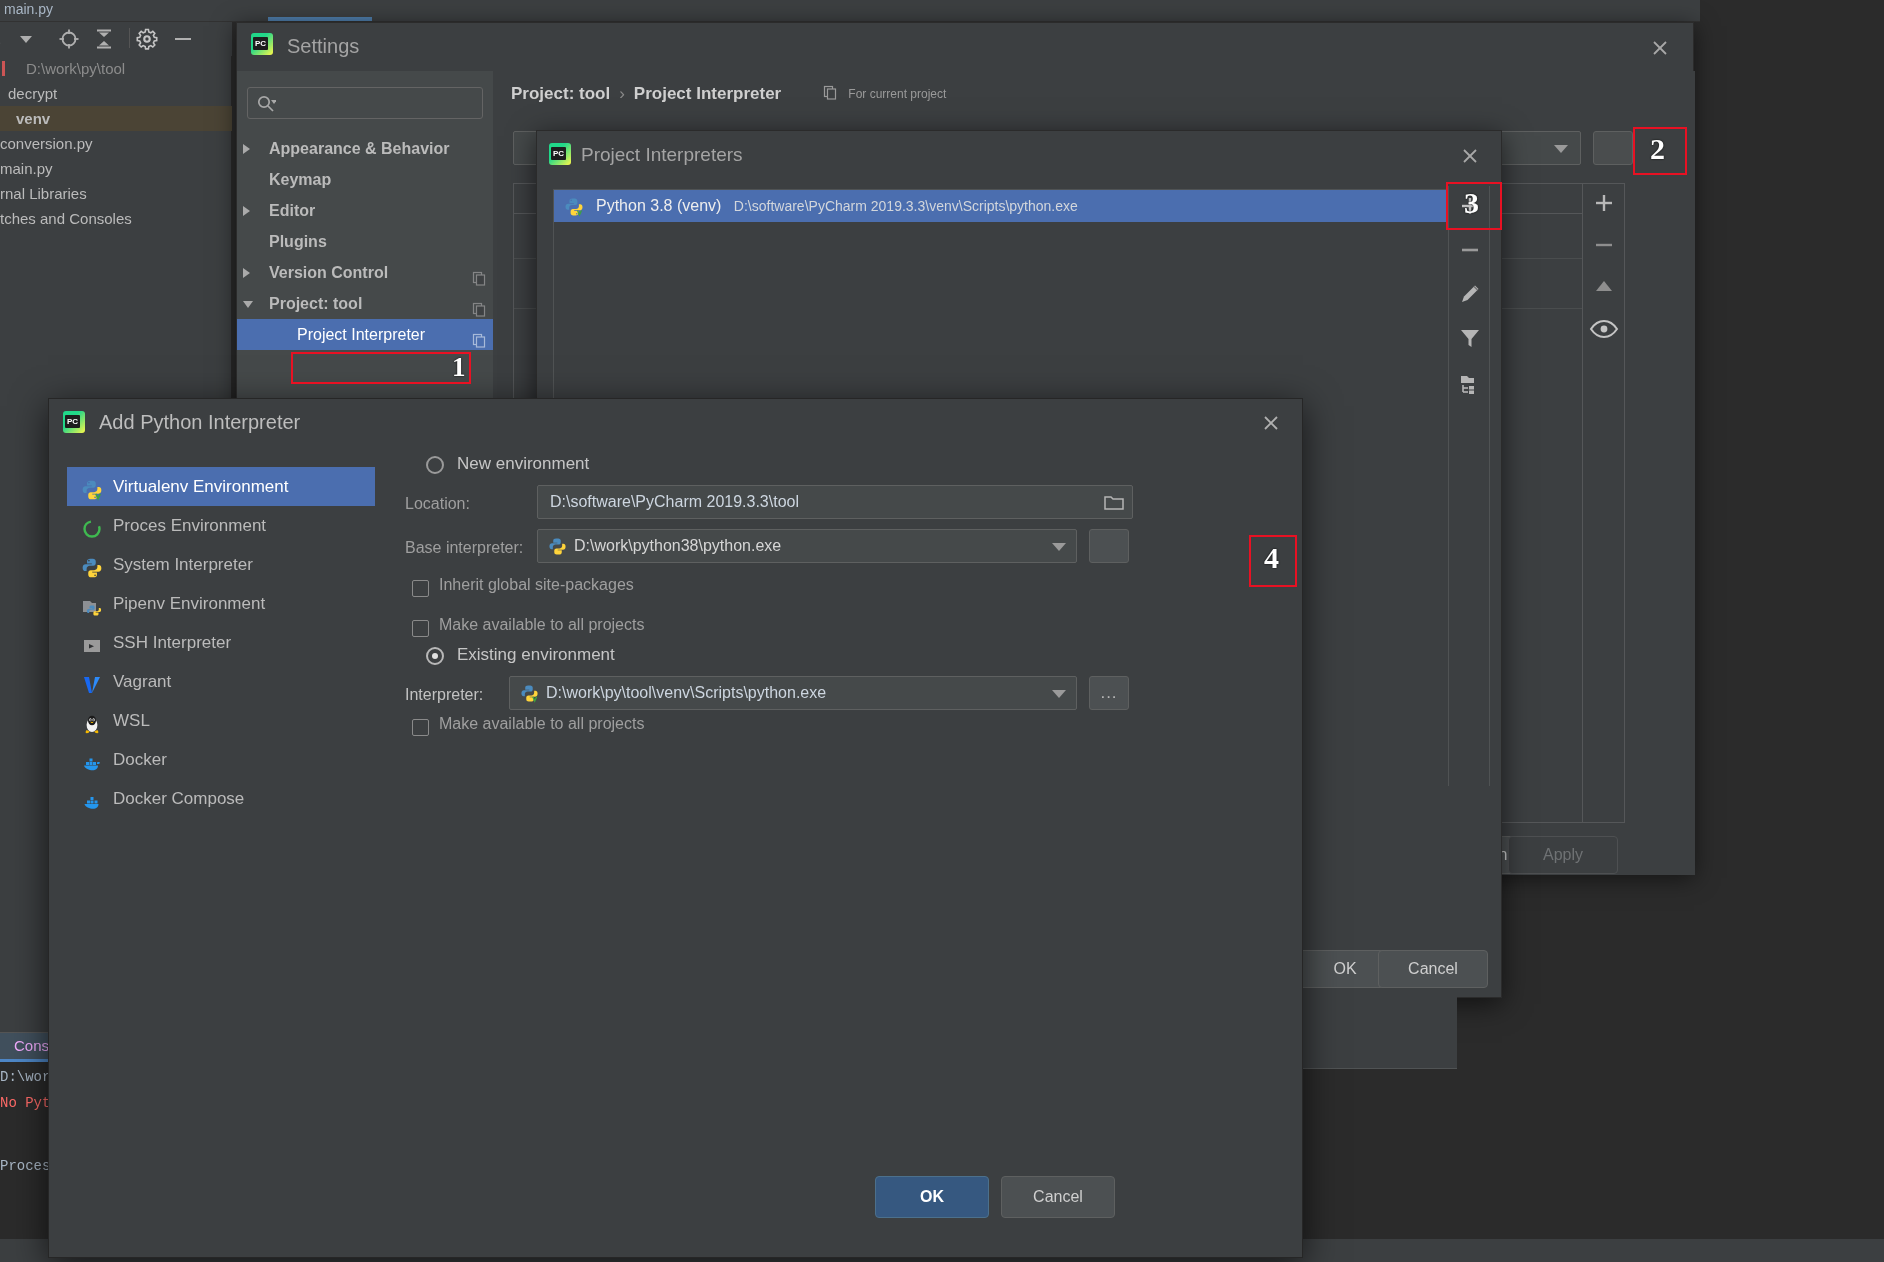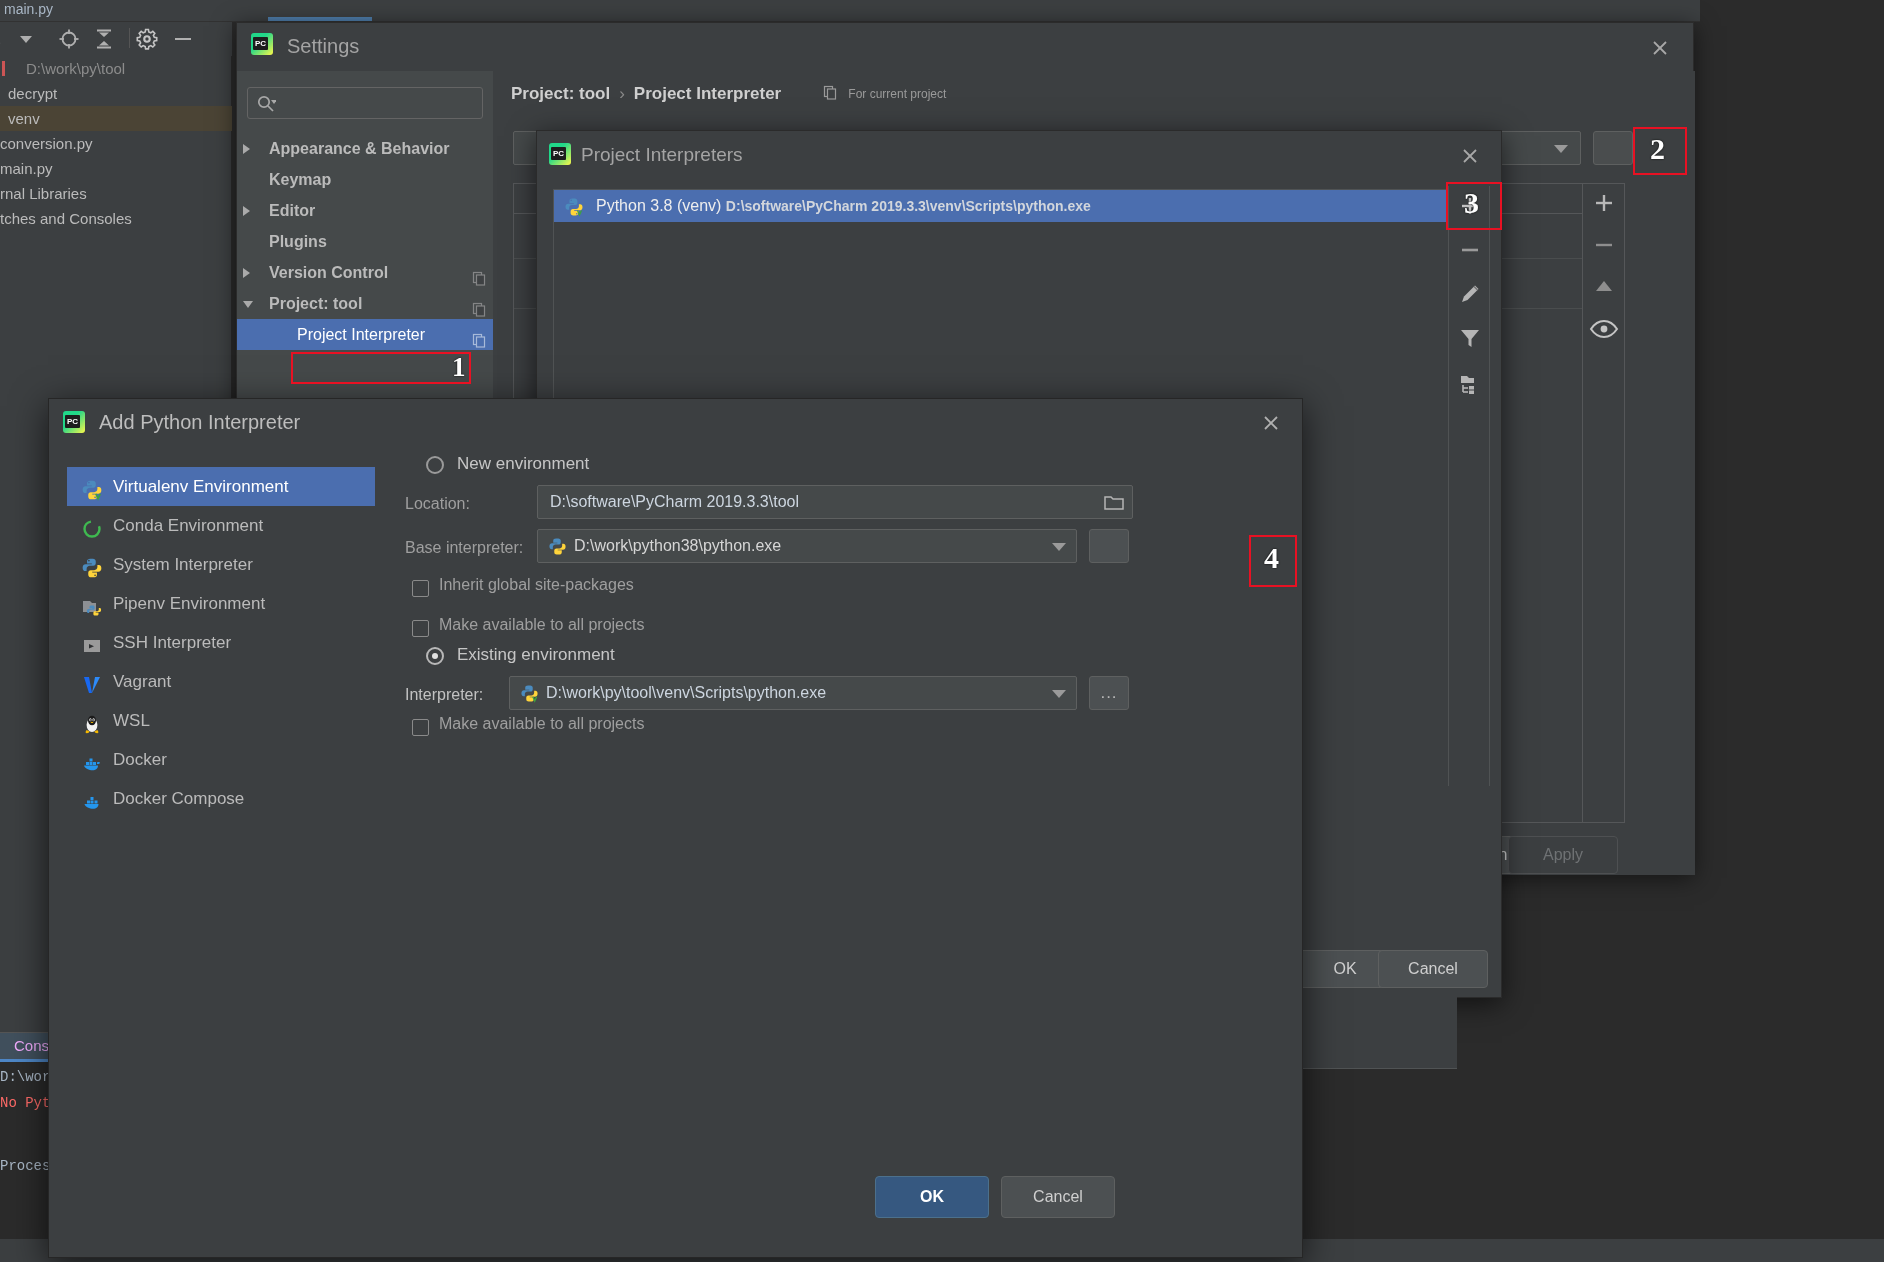--- a/index.html
+++ b/index.html
@@ -163,21 +163,21 @@
           </svg>
       </div>
     </div>
 
     <div class="ide-tree">
       <div class="ide-tree-row root">
         <span class="ide-root-mark"></span>
         <span>D:\work\py\tool</span>
       </div>
       <div class="ide-tree-row" style="padding-left:8px;"><span>decrypt</span></div>
-      <div class="ide-tree-row hl" style="padding-left:8px;"><span>venv</span></div>
+      <div class="ide-tree-row hl" style="padding-left:16px;font-weight:bold;"><span>venv</span></div>
       <div class="ide-tree-row" style="padding-left:0px;"><span>conversion.py</span></div>
       <div class="ide-tree-row" style="padding-left:0px;"><span>main.py</span></div>
       <div class="ide-tree-row" style="padding-left:0px;"><span>rnal Libraries</span></div>
       <div class="ide-tree-row" style="padding-left:0px;"><span>tches and Consoles</span></div>
     </div>
   </div>
 
   <div class="ide-console">
     <div class="ide-console-tab">
       <div class="ide-console-tab-label">Conso</div>
@@ -335,21 +335,21 @@
     <div class="pi-list">
       <div class="pi-row selected">
         <span style="position:absolute;left:10px;top:6px;">
           <svg width="20" height="20" viewBox="0 0 20 20">
             <path d="M9.5 1.5h-1c-2 0-3 .8-3 2.4V6h4.3v.7H4.2c-1.6 0-2.7 1-2.7 3.1 0 2.2 1 3 2.3 3h1.3v-2c0-1.6 1.3-2.8 2.9-2.8h3.2c1.3 0 2.2-1 2.2-2.3V3.9c0-1.4-1.1-2.4-2.6-2.4h-1.3zm-2.3 1.1a.75.75 0 110 1.5.75.75 0 010-1.5z" fill="#4b8bbe"></path>
             <path d="M10.5 18.5h1c2 0 3-.8 3-2.4V14h-4.3v-.7h5.6c1.6 0 2.7-1 2.7-3.1 0-2.2-1-3-2.3-3h-1.3v2c0 1.6-1.3 2.8-2.9 2.8H8.8c-1.3 0-2.2 1-2.2 2.3v1.8c0 1.4 1.1 2.4 2.6 2.4h1.3zm2.3-1.1a.75.75 0 110-1.5.75.75 0 010 1.5z" fill="#ffd43b"></path>
             <path d="M13.5 13.5l2 4.5 2-4.5" fill="none" stroke="#3ea33e" stroke-width="1.3"></path>
           </svg>
         </span>
         <span class="pi-name" style="margin-left:30px;">Python 3.8 (venv)</span>
-        <span class="pi-path" style="font-weight:bold;">D:\software\PyCharm 2019.3.3\venv\Scripts\python.exe</span>
+        <span class="pi-path" style="margin-left:8px;">D:\software\PyCharm 2019.3.3\venv\Scripts\python.exe</span>
       </div>
     </div>
   </div>
 
   <div class="pi-toolbar">
     <div class="pi-tb-btn" style="top:0px;">
       <svg width="42" height="40" viewBox="0 0 42 40">
           <line x1="21" y1="12" x2="21" y2="28" stroke="#c2c2c2" stroke-width="2.4"></line>
           <line x1="13" y1="20" x2="29" y2="20" stroke="#c2c2c2" stroke-width="2.4"></line>
         </svg>
@@ -408,21 +408,21 @@
         </span>
         <span>Virtualenv Environment</span>
       </div>
 
       <div class="api-item">
         <span class="api-ico">
           <svg width="22" height="22" viewBox="0 0 22 22">
               <circle cx="11" cy="11" r="7.5" fill="none" stroke="#3fb950" stroke-width="2.4" stroke-dasharray="34 10"></circle>
             </svg>
         </span>
-        <span>Conda Environment</span>
+        <span>Proces Environment</span>
       </div>
 
       <div class="api-item">
         <span class="api-ico">
           <svg width="22" height="22" viewBox="0 0 20 20">
             <path d="M9.5 1.5h-1c-2 0-3 .8-3 2.4V6h4.3v.7H4.2c-1.6 0-2.7 1-2.7 3.1 0 2.2 1 3 2.3 3h1.3v-2c0-1.6 1.3-2.8 2.9-2.8h3.2c1.3 0 2.2-1 2.2-2.3V3.9c0-1.4-1.1-2.4-2.6-2.4h-1.3zm-2.3 1.1a.75.75 0 110 1.5.75.75 0 010-1.5z" fill="#4b8bbe"></path>
             <path d="M10.5 18.5h1c2 0 3-.8 3-2.4V14h-4.3v-.7h5.6c1.6 0 2.7-1 2.7-3.1 0-2.2-1-3-2.3-3h-1.3v2c0 1.6-1.3 2.8-2.9 2.8H8.8c-1.3 0-2.2 1-2.2 2.3v1.8c0 1.4 1.1 2.4 2.6 2.4h1.3zm2.3-1.1a.75.75 0 110-1.5.75.75 0 010 1.5z" fill="#ffd43b"></path>
           </svg>
         </span>
         <span>System Interpreter</span>

